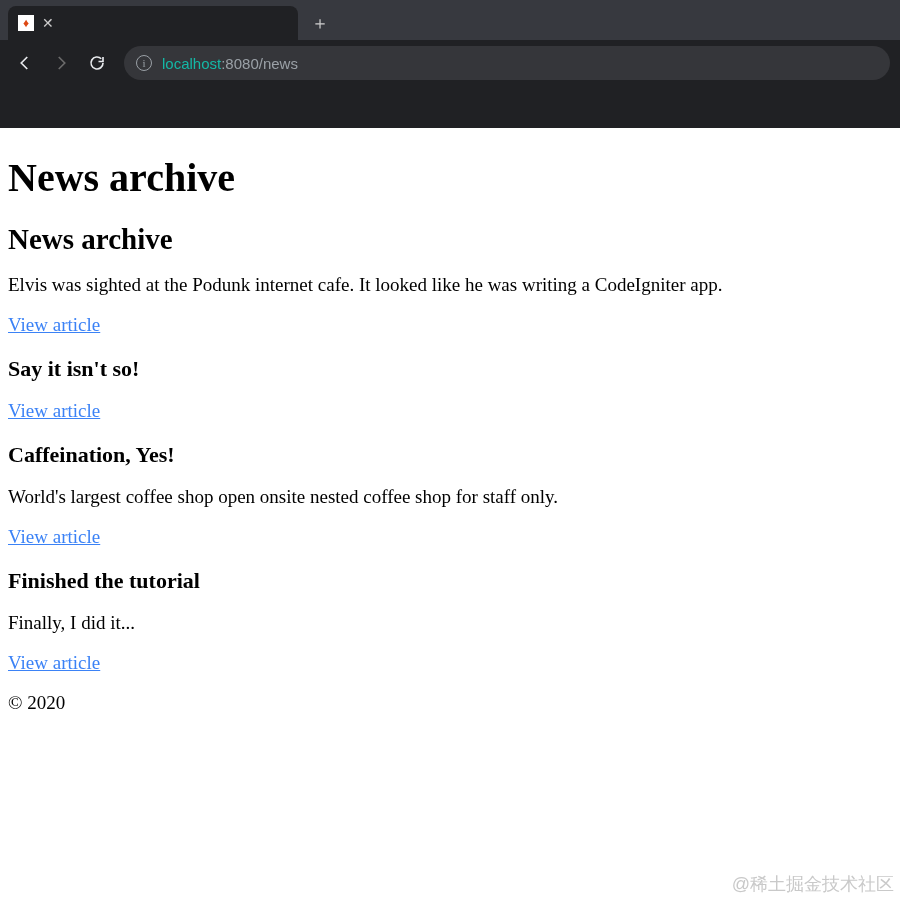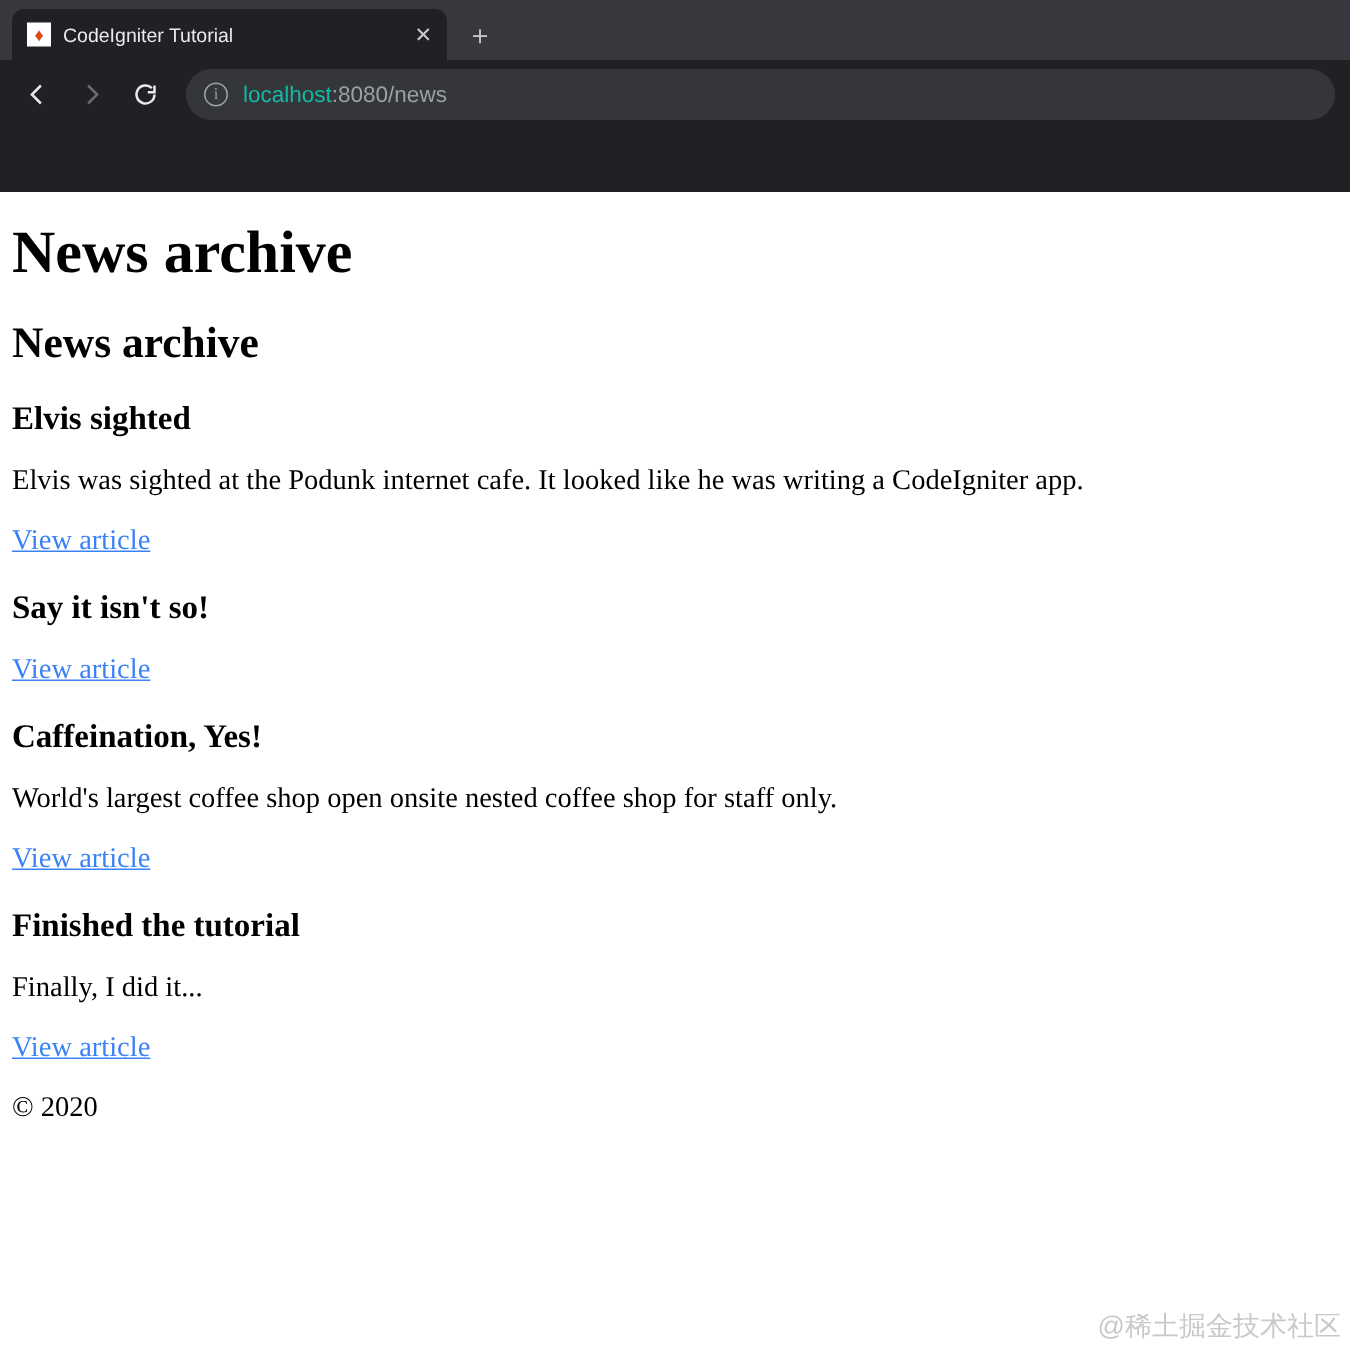--- a/index.html
+++ b/index.html
@@ -107,21 +107,21 @@
       color: #9aa0a6;
       font-family: Georgia, serif;
       flex-shrink: 0;
     }
     .url-host { color: #14b8a6; }
     .url-port-path { color: #9aa0a6; }
     .chrome-empty { background: #202124; height: 42px; }
 
     
     .page {
-      padding: 6px 8px 8px 8px;
+      padding: 16px 8px 8px 8px;
       font-size: 19px;
       color: #000;
     }
     .page h1 {
       font-size: 40px;
       font-weight: bold;
       margin: 10px 0 22px 0;
     }
     .page h2 {
       font-size: 29px;
@@ -151,21 +151,20 @@
       color: #c9c9c9;
     }
   </style>
 </head>
 <body>
 
 <div class="chrome-header">
   <div class="tab-bar">
     <div class="tab">
       <div class="favicon">♦</div>
-      <span class="tab-title">CodeIgniter Tutorial</span>
       <span class="tab-close">✕</span>
     </div>
     <div class="new-tab">＋</div>
   </div>
   <div class="toolbar">
     <div class="nav-btn">
       <svg viewBox="0 0 24 24" fill="none" stroke="currentColor" stroke-width="2.2">
           <path d="M15 4 L7 12 L15 20"></path>
         </svg>
     </div>
@@ -187,21 +186,20 @@
       </span>
     </div>
   </div>
   <div class="chrome-empty"></div>
 </div>
 
 <div class="page">
   <h1>News archive</h1>
   <h2>News archive</h2>
 
-  <h3>Elvis sighted</h3>
   <p>Elvis was sighted at the Podunk internet cafe. It looked like he was writing a CodeIgniter app.</p>
   <p class="link-p"><a href="#">View article</a></p>
 
   <h3>Say it isn't so!</h3>
   <p class="link-p"><a href="#">View article</a></p>
 
   <h3>Caffeination, Yes!</h3>
   <p>World's largest coffee shop open onsite nested coffee shop for staff only.</p>
   <p class="link-p"><a href="#">View article</a></p>
 

